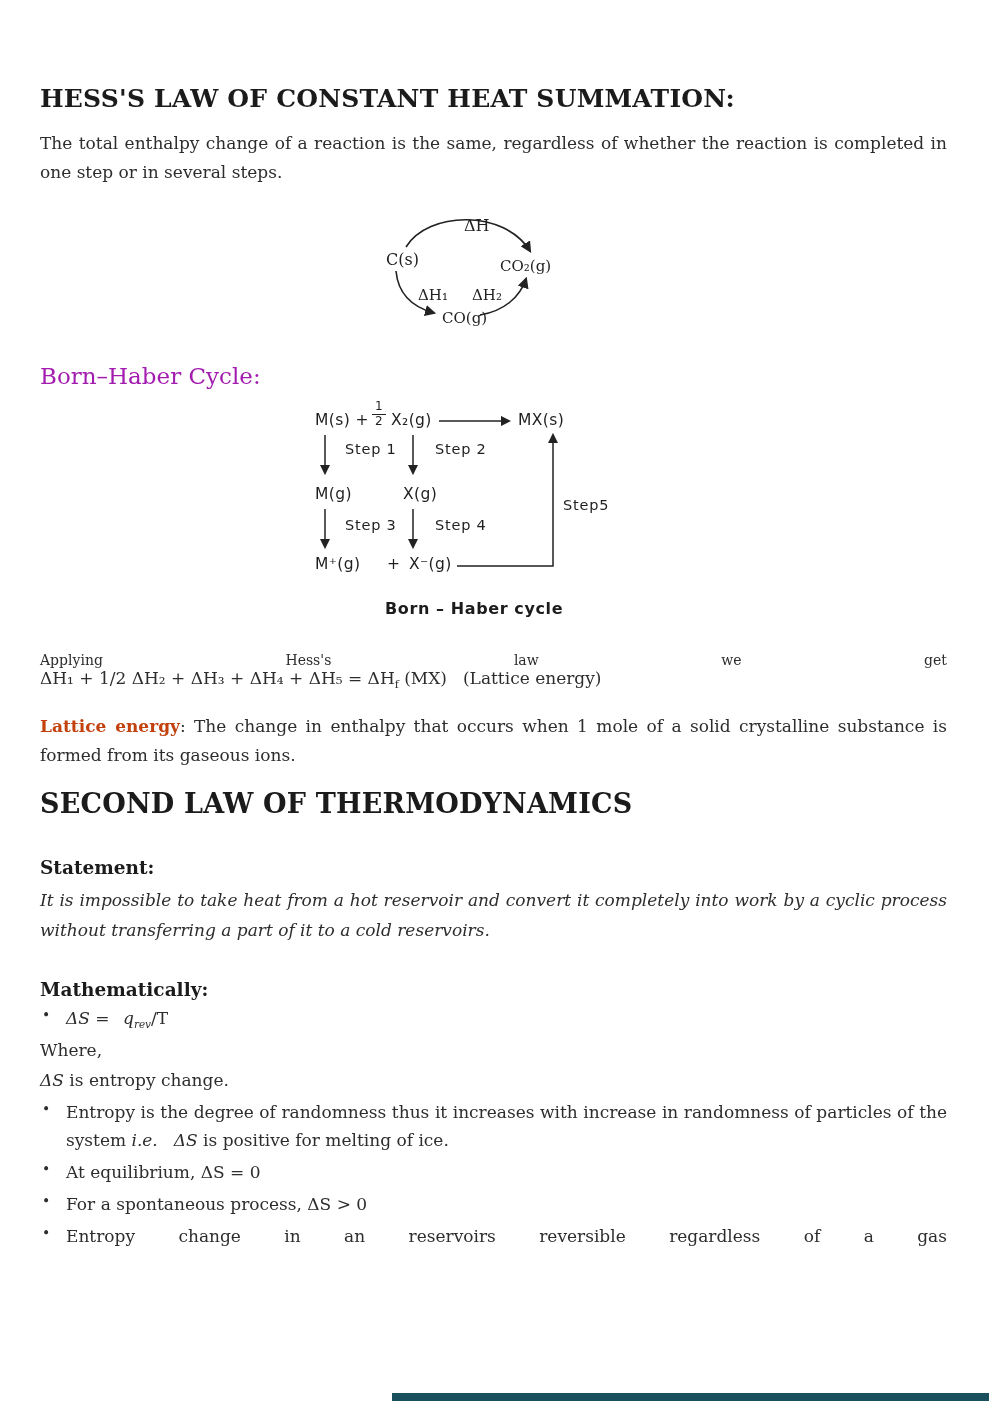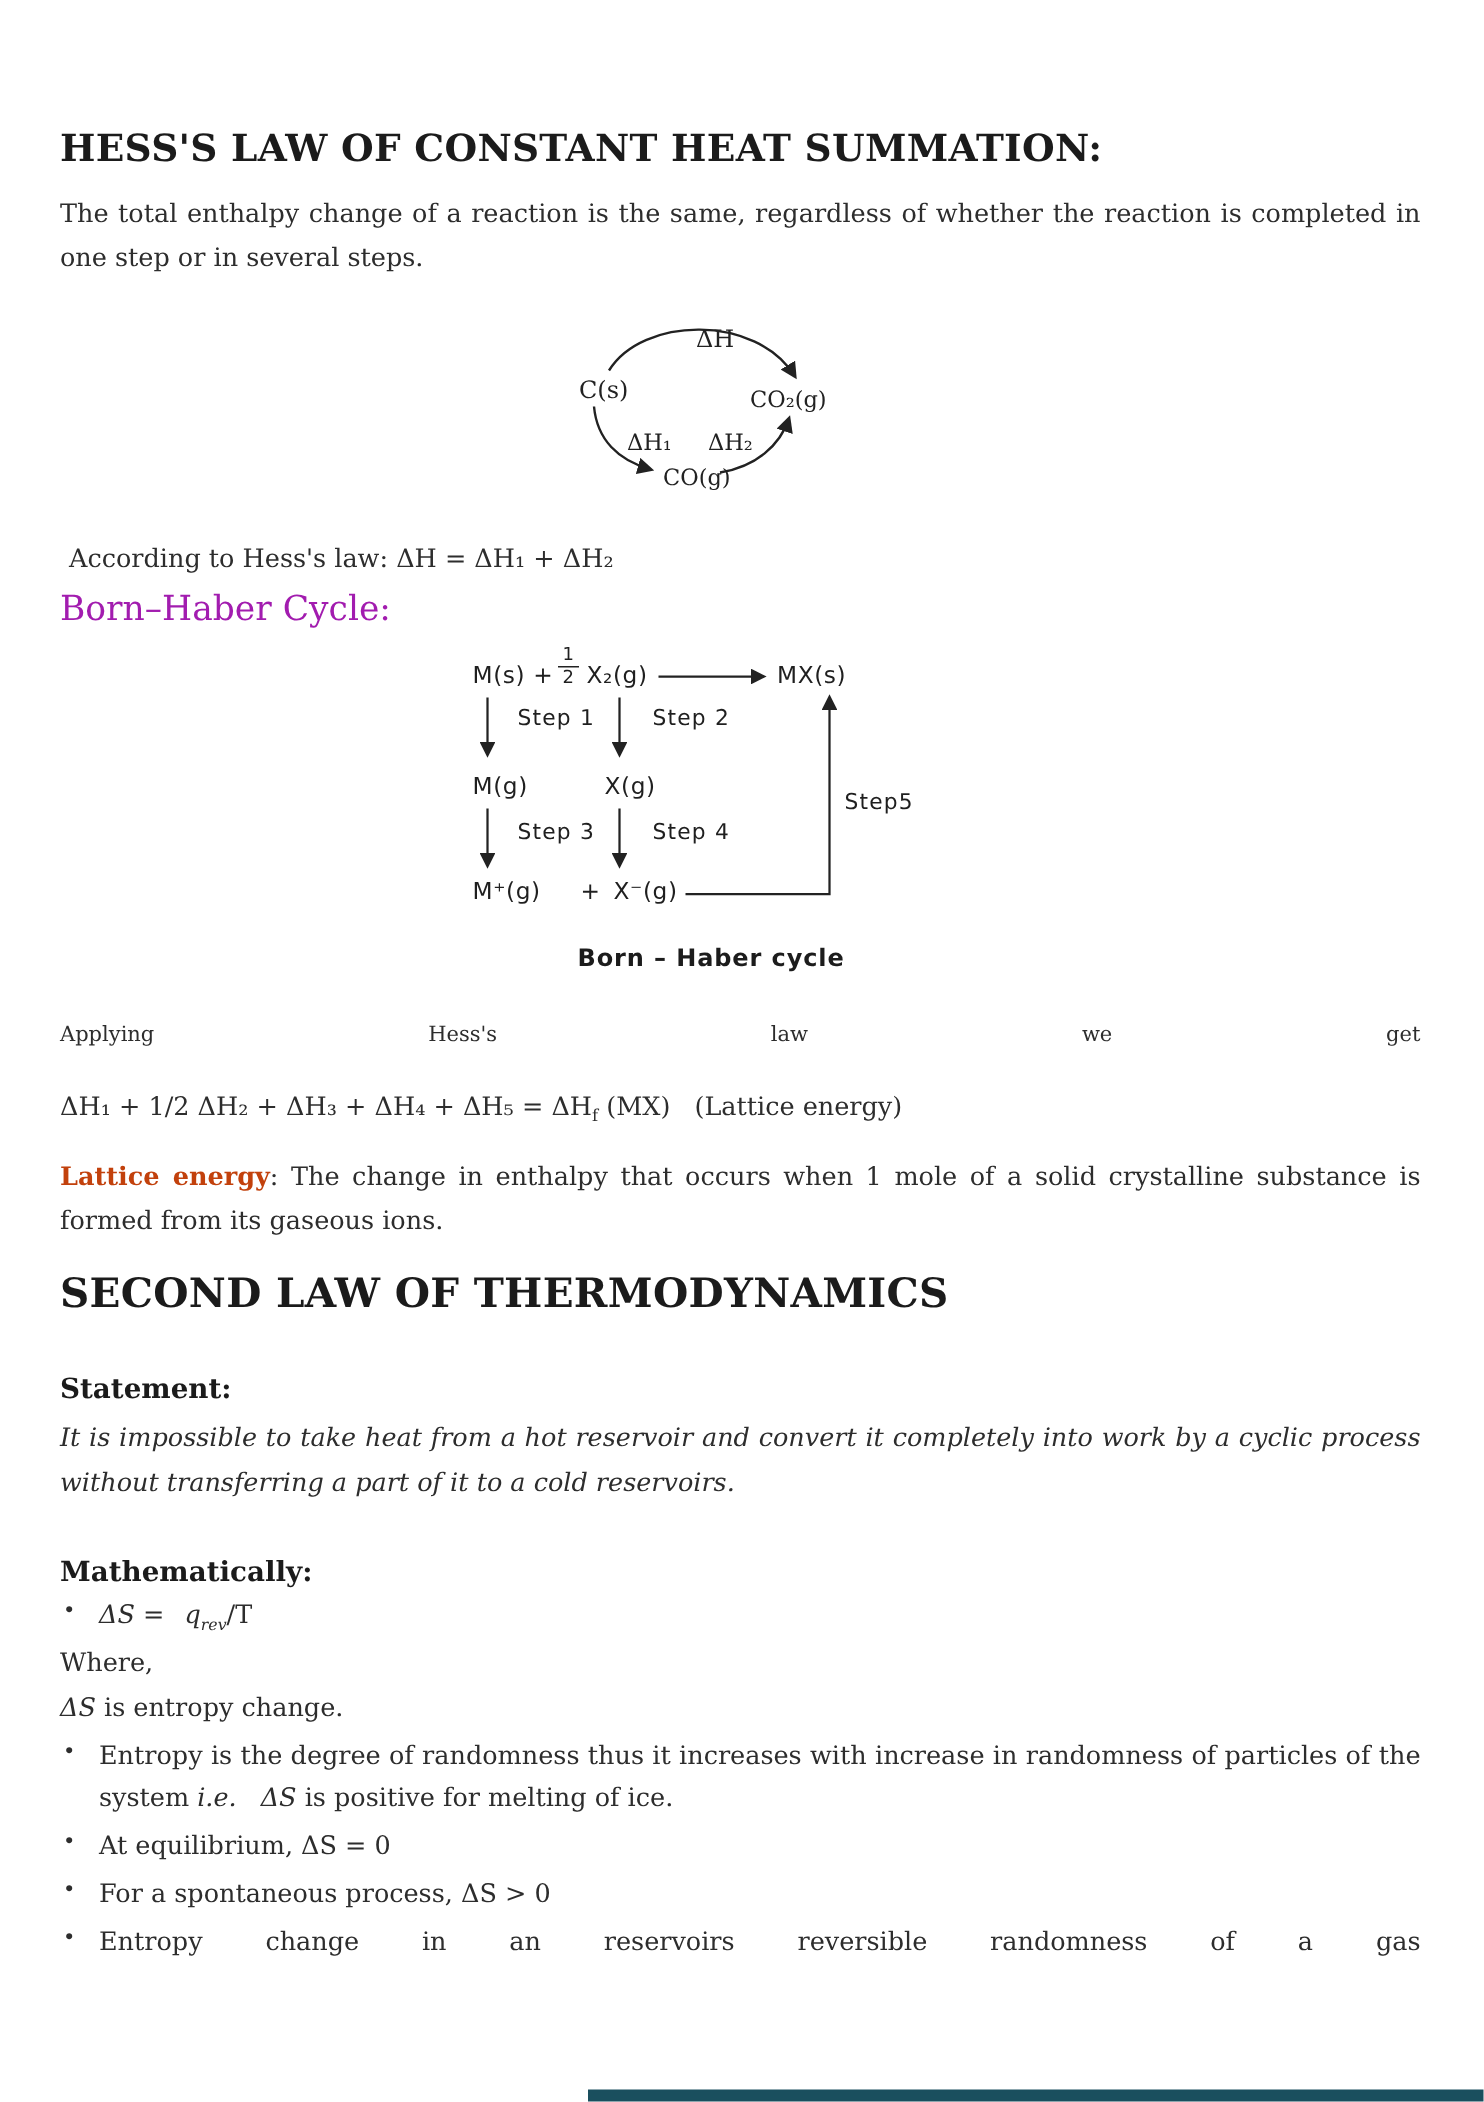--- a/index.html
+++ b/index.html
@@ -39,21 +39,21 @@
   .bh-frac { position:absolute; left:57px; top:-5px; text-align:center; font-size:12px; line-height:1.15; }
   .bh-frac .num { display:block; border-bottom:1px solid #222; padding:0 3px 0; }
   .bh-frac .den { display:block; }
   .bh-caption {
     font-family:"DejaVu Sans", sans-serif; font-weight:bold; font-size:16px;
     letter-spacing:0.6px; margin:14px 0 0 345px; color:#1c1c1c;
   }
 
   .spread { display:flex; justify-content:space-between; font-size:14px; margin-top:34px; }
 
-  .equation { font-size:17px; margin-top:30px; }
+  .equation { font-size:17px; }
   .equation sub { font-size:11px; }
   .eq-note { margin-left:16px; }
 
   .lattice-def { margin-top:20px; }
   .lattice-def b { color:#c2410c; }
 
   h3.small-heading { font-size:18.5px; font-weight:bold; color:#1b1b1b; margin-top:34px; }
   h3.small-heading.statement { margin-top:38px; margin-bottom:8px; }
   .italic-text { font-style:italic; font-size:17px; line-height:1.72; text-align:justify; }
 
@@ -97,21 +97,20 @@
       <path class="arc" d="M 102 114 C 126 110, 142 96, 148 78" marker-end="url(#ah1)"></path>
       <text x="86" y="30" class="lbl-main">ΔH</text>
       <text x="8" y="64" class="lbl-main">C(s)</text>
       <text x="122" y="70">CO₂(g)</text>
       <text x="64" y="122">CO(g)</text>
       <text x="40" y="99">ΔH₁</text>
       <text x="94" y="99">ΔH₂</text>
     </svg>
   </div>
 
-  <p class="law-statement">According to Hess's law: ΔH = ΔH₁ + ΔH₂</p>
 
   <h2 class="sub-heading">Born–Haber Cycle:</h2>
 
   <div class="bh-diagram">
     <svg width="660" height="180" viewBox="0 0 660 180">
       <defs>
         <marker id="ah2" viewBox="0 0 10 10" refX="8" refY="5" markerWidth="7" markerHeight="7" orient="auto">
           <path d="M0,0 L10,5 L0,10 z" fill="#222"></path>
         </marker>
       </defs>
@@ -199,21 +198,21 @@
 
   <div class="bullet">
     <span class="dot">•</span>
     <span class="btxt spread-words">
       <span>Entropy</span>
       <span>change</span>
       <span>in</span>
       <span>an</span>
       <span>reservoirs</span>
       <span>reversible</span>
-      <span>randomness</span>
+      <span>regardless</span>
       <span>of</span>
       <span>a</span>
       <span>gas</span>
     </span>
   </div>
 
 
 </div>
 
 <div class="footer-bar" style="background-color:#1a4f5e"></div>

